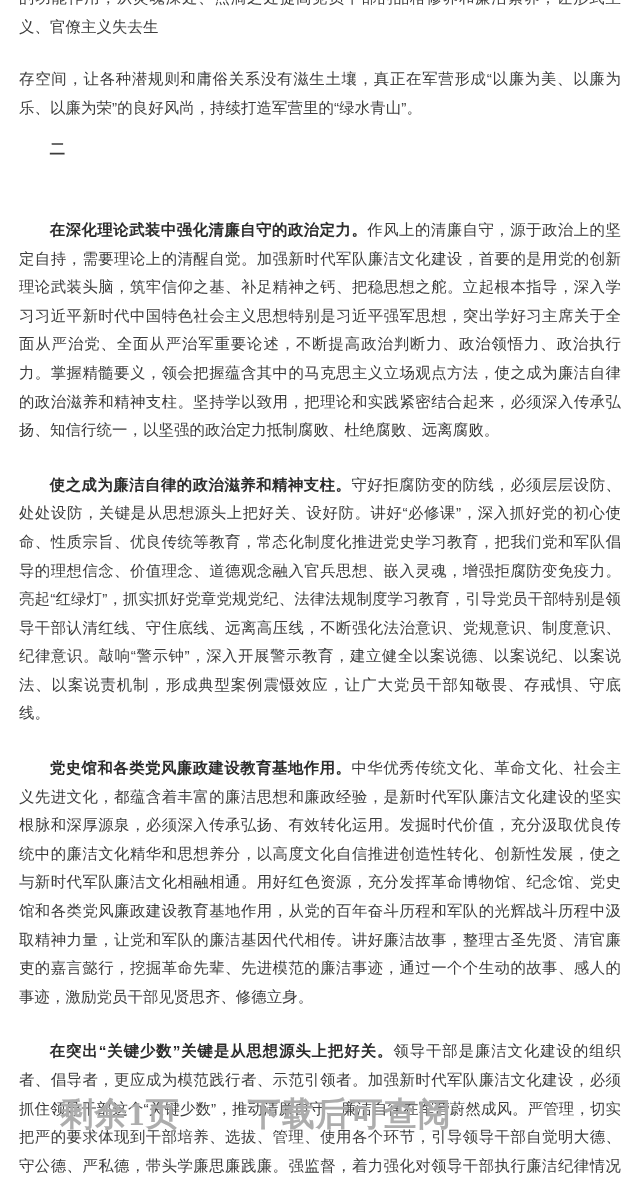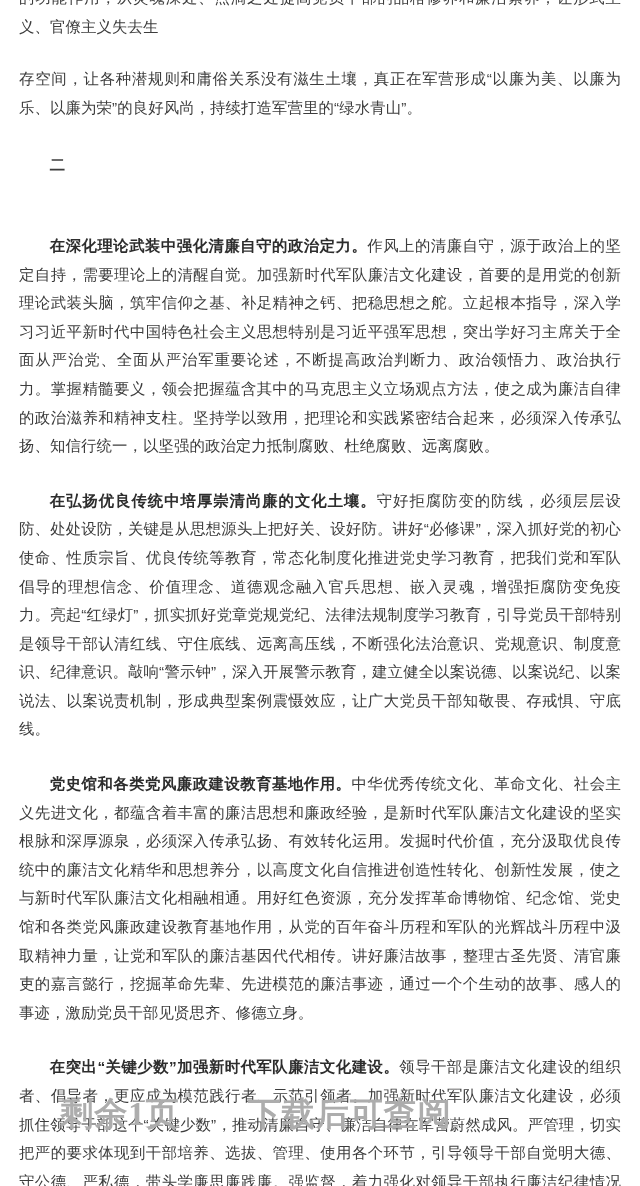--- a/index.html
+++ b/index.html
@@ -37,21 +37,21 @@
     text-align: justify;
     text-justify: inter-ideograph;
     text-indent: 2em;
     letter-spacing: 0.1px;
     word-break: break-all;
   }
   p.para.no-indent {
     text-indent: 0;
   }
   p.spacer-after {
-    margin-bottom: 29px;
+    margin-bottom: 13px;
   }
   .lead {
     font-weight: bold;
     color: #2d2d2d;
   }
   .section-num {
     margin: 0;
     padding: 0;
     font-size: 15.4px;
     line-height: 28.6px;
@@ -94,27 +94,27 @@
 
     <div class="gap-md"></div>
 
 
     <div class="gap-md"></div>
 
     <p class="para"><span class="lead">在深化理论武装中强化清廉自守的政治定力。</span><span>作风上的清廉自守，源于政治上的坚定自持，需要理论上的清醒自觉。加强新时代军队廉洁文化建设，首要的是用党的创新理论武装头脑，筑牢信仰之基、补足精神之钙、把稳思想之舵。立起根本指导，深入学习习近平新时代中国特色社会主义思想特别是习近平强军思想，突出学好习主席关于全面从严治党、全面从严治军重要论述，不断提高政治判断力、政治领悟力、政治执行力。掌握精髓要义，领会把握蕴含其中的马克思主义立场观点方法，使之成为廉洁自律的政治滋养和精神支柱。坚持学以致用，把理论和实践紧密结合起来，必须深入传承弘扬、知信行统一，以坚强的政治定力抵制腐败、杜绝腐败、远离腐败。</span></p>
 
     <div class="gap-md"></div>
 
-    <p class="para"><span class="lead">在弘扬优良传统中培厚崇清尚廉的文化土壤。</span><span>守好拒腐防变的防线，必须层层设防、处处设防，关键是从思想源头上把好关、设好防。讲好“必修课”，深入抓好党的初心使命、性质宗旨、优良传统等教育，常态化制度化推进党史学习教育，把我们党和军队倡导的理想信念、价值理念、道德观念融入官兵思想、嵌入灵魂，增强拒腐防变免疫力。亮起“红绿灯”，抓实抓好党章党规党纪、法律法规制度学习教育，引导党员干部特别是领导干部认清红线、守住底线、远离高压线，不断强化法治意识、党规意识、制度意识、纪律意识。敲响“警示钟”，深入开展警示教育，建立健全以案说德、以案说纪、以案说法、以案说责机制，形成典型案例震慑效应，让广大党员干部知敬畏、存戒惧、守底线。</span></p>
+    <p class="para"><span class="lead">使之成为廉洁自律的政治滋养和精神支柱。</span><span>守好拒腐防变的防线，必须层层设防、处处设防，关键是从思想源头上把好关、设好防。讲好“必修课”，深入抓好党的初心使命、性质宗旨、优良传统等教育，常态化制度化推进党史学习教育，把我们党和军队倡导的理想信念、价值理念、道德观念融入官兵思想、嵌入灵魂，增强拒腐防变免疫力。亮起“红绿灯”，抓实抓好党章党规党纪、法律法规制度学习教育，引导党员干部特别是领导干部认清红线、守住底线、远离高压线，不断强化法治意识、党规意识、制度意识、纪律意识。敲响“警示钟”，深入开展警示教育，建立健全以案说德、以案说纪、以案说法、以案说责机制，形成典型案例震慑效应，让广大党员干部知敬畏、存戒惧、守底线。</span></p>
 
     <div class="gap-md"></div>
 
     <p class="para"><span class="lead">党史馆和各类党风廉政建设教育基地作用。</span><span>中华优秀传统文化、革命文化、社会主义先进文化，都蕴含着丰富的廉洁思想和廉政经验，是新时代军队廉洁文化建设的坚实根脉和深厚源泉，必须深入传承弘扬、有效转化运用。发掘时代价值，充分汲取优良传统中的廉洁文化精华和思想养分，以高度文化自信推进创造性转化、创新性发展，使之与新时代军队廉洁文化相融相通。用好红色资源，充分发挥革命博物馆、纪念馆、党史馆和各类党风廉政建设教育基地作用，从党的百年奋斗历程和军队的光辉战斗历程中汲取精神力量，让党和军队的廉洁基因代代相传。讲好廉洁故事，整理古圣先贤、清官廉吏的嘉言懿行，挖掘革命先辈、先进模范的廉洁事迹，通过一个个生动的故事、感人的事迹，激励党员干部见贤思齐、修德立身。</span></p>
 
     <div class="gap-md"></div>
 
-    <p class="para"><span class="lead">在突出“关键少数”加强新时代军队廉洁文化建设。</span><span>领导干部是廉洁文化建设的组织者、倡导者，更应成为模范践行者、示范引领者。加强新时代军队廉洁文化建设，必须抓住领导干部这个“关键少数”，推动清廉自守、廉洁自律在军营蔚然成风。严管理，切实把严的要求体现到干部培养、选拔、管理、使用各个环节，引导领导干部自觉明大德、守公德、严私德，带头学廉思廉践廉。强监督，着力强化对领导干部执行廉洁纪律情况的监督问责，用好组织生活、党内谈话、述责述廉等制度机制，抓早抓小、防微杜渐。正家风，坚持把廉洁要求融入家庭日常生活，教育领导干部注重家庭家教家风，从严管好家属子女和身边工作人员，正确处理职权和特权、原则和感情的关系，切实过好家庭关、亲情关。</span></p>
+    <p class="para"><span class="lead">在突出“关键少数”关键是从思想源头上把好关。</span><span>领导干部是廉洁文化建设的组织者、倡导者，更应成为模范践行者、示范引领者。加强新时代军队廉洁文化建设，必须抓住领导干部这个“关键少数”，推动清廉自守、廉洁自律在军营蔚然成风。严管理，切实把严的要求体现到干部培养、选拔、管理、使用各个环节，引导领导干部自觉明大德、守公德、严私德，带头学廉思廉践廉。强监督，着力强化对领导干部执行廉洁纪律情况的监督问责，用好组织生活、党内谈话、述责述廉等制度机制，抓早抓小、防微杜渐。正家风，坚持把廉洁要求融入家庭日常生活，教育领导干部注重家庭家教家风，从严管好家属子女和身边工作人员，正确处理职权和特权、原则和感情的关系，切实过好家庭关、亲情关。</span></p>
 
   </div>
 
   <div class="footer-watermark">剩余1页　　下载后可查阅</div>
 
 </div>
 
 </body></html>

